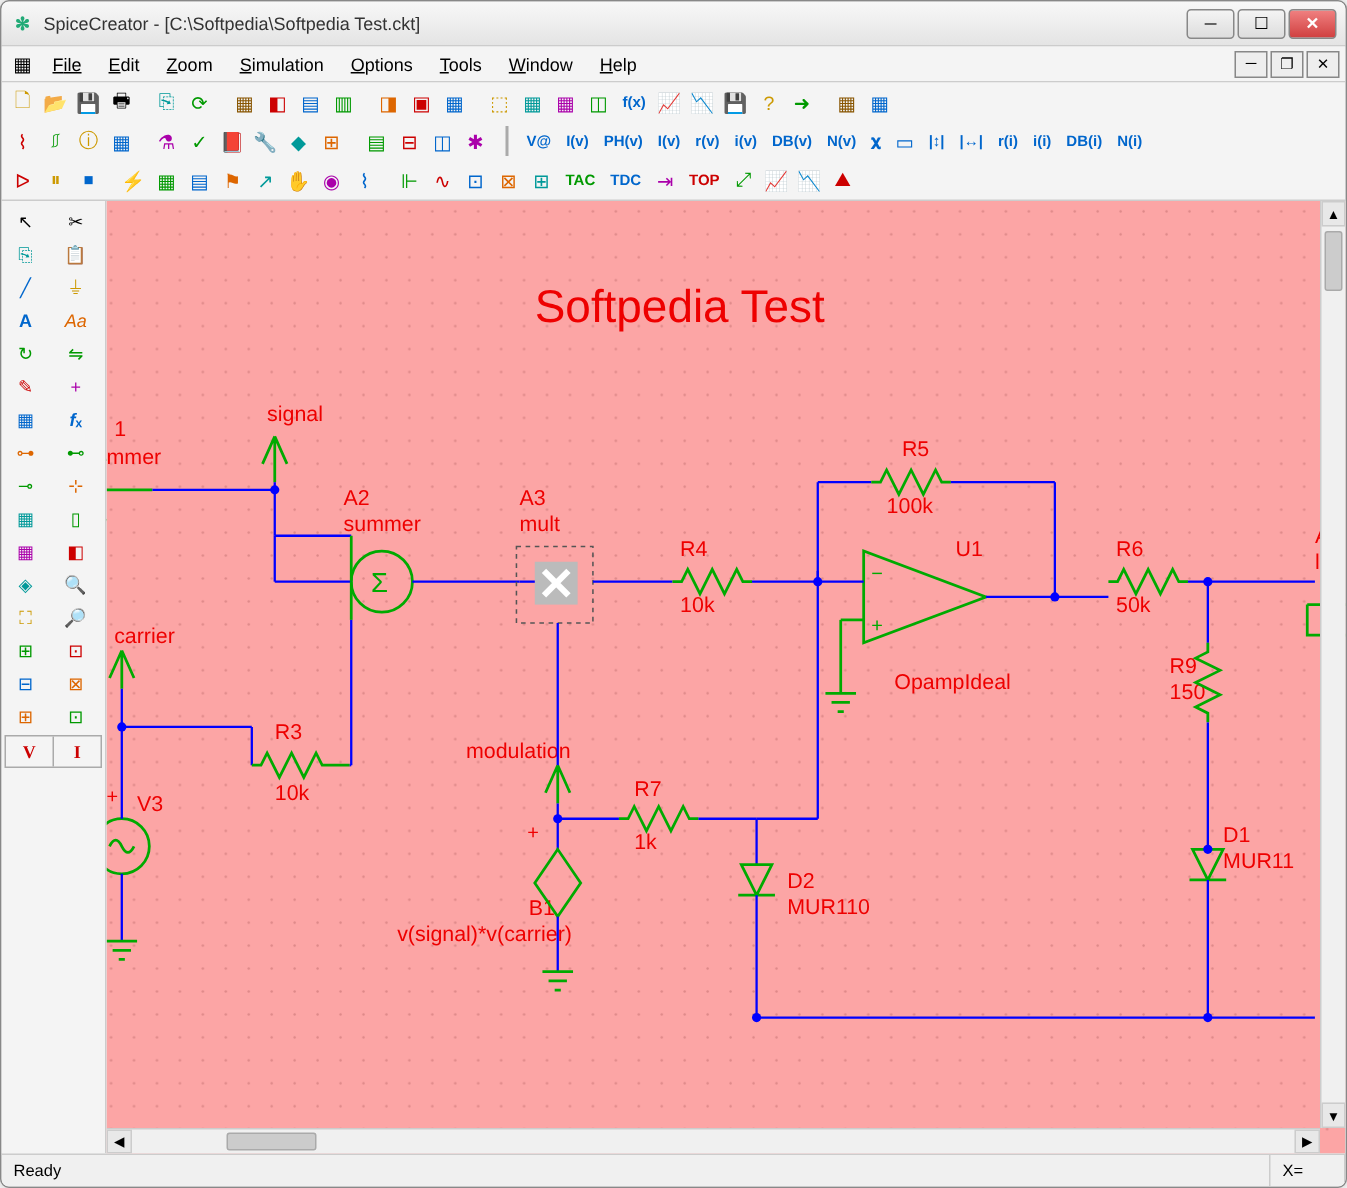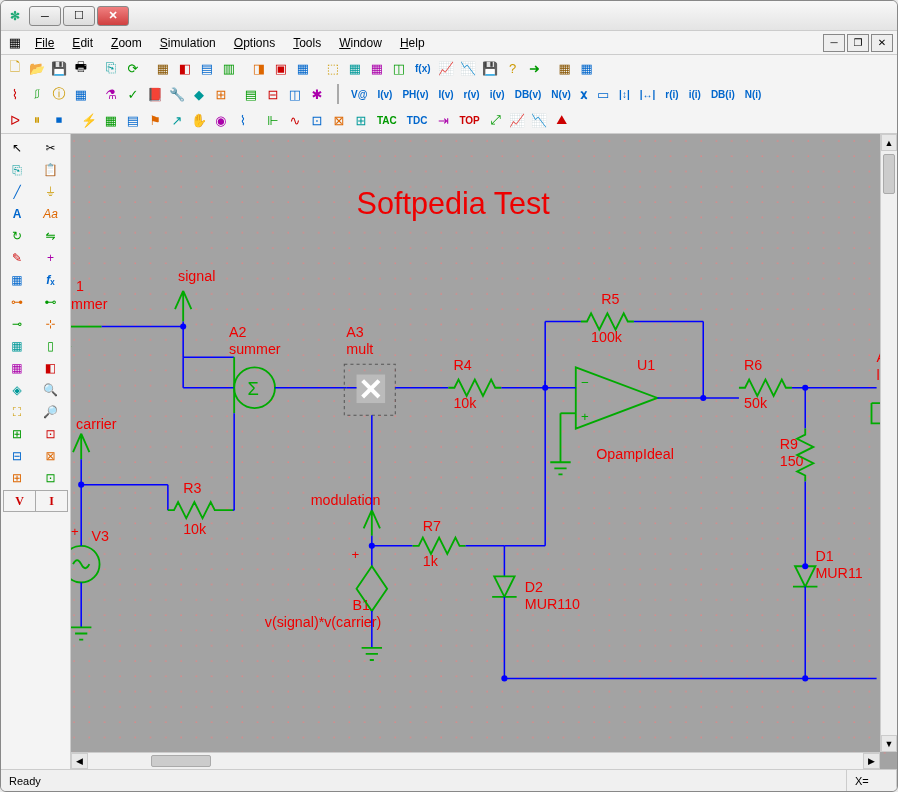--- a/index.html
+++ b/index.html
@@ -37,21 +37,21 @@
 .toolbox .tool-btn { width: 28px; height: 20px; font-size: 12px; }
 .toolbox .vi { font-family: serif; font-weight: bold; }
 .toolbox .vi.v { color: #c00; }
 .toolbox .vi.i { color: #c00; }
 .vi-row { grid-column: 1 / span 2; display: flex; border: 1px solid #aaa; }
 .vi-row .tool-btn { flex: 1; border: none; border-right: 1px solid #aaa; }
 .vi-row .tool-btn:last-child { border-right: none; }
 
 
 .canvas-wrap { flex: 1; position: relative; overflow: hidden; }
-.canvas { position: absolute; inset: 0; background: #a3a3a3; }
+.canvas { position: absolute; inset: 0; background: #fca5a5; }
 .canvas svg { width: 100%; height: 100%; }
 .dot-grid { fill: #d88; }
 .wire { stroke: #00f; stroke-width: 1.5; fill: none; }
 .comp { stroke: #0a0; stroke-width: 1.8; fill: none; }
 .node { fill: #00f; }
 .sel-box { stroke: #555; stroke-dasharray: 3 3; fill: none; }
 .label-red { fill: #e00; font-family: Arial, sans-serif; font-size: 14px; }
 .title-red { fill: #e00; font-family: Arial, sans-serif; font-size: 30px; }
 .scroll-v { position: absolute; right: 0; top: 0; bottom: 17px; width: 17px; background: #f0f0f0; border-left: 1px solid #ccc; }
 .scroll-v .thumb { position: absolute; left: 2px; right: 2px; top: 20px; height: 40px; background: #ccc; border: 1px solid #aaa; border-radius: 2px; }
@@ -67,20 +67,24 @@
 
 .c-yellow{color:#c90} .c-green{color:#090} .c-blue{color:#06c} .c-red{color:#c00} .c-cyan{color:#099} .c-mag{color:#a0a} .c-orange{color:#d60} .c-brown{color:#850}
 </style>
 </head>
 <body>
 
 <div class="window">
 
   <div class="titlebar">
     <div class="app-icon">✻</div>
+    <div class="title-text">
+      <span>SpiceCreator</span>
+      - <span>[C:\Softpedia\Softpedia Test.ckt]</span>
+    </div>
     <div class="win-btns">
       <div class="win-btn">─</div>
       <div class="win-btn">☐</div>
       <div class="win-btn close">✕</div>
     </div>
   </div>
 
   <div class="menubar">
     <div class="tool-btn">▦</div>
     <div class="menu-item"><span>F</span><span>ile</span></div>

